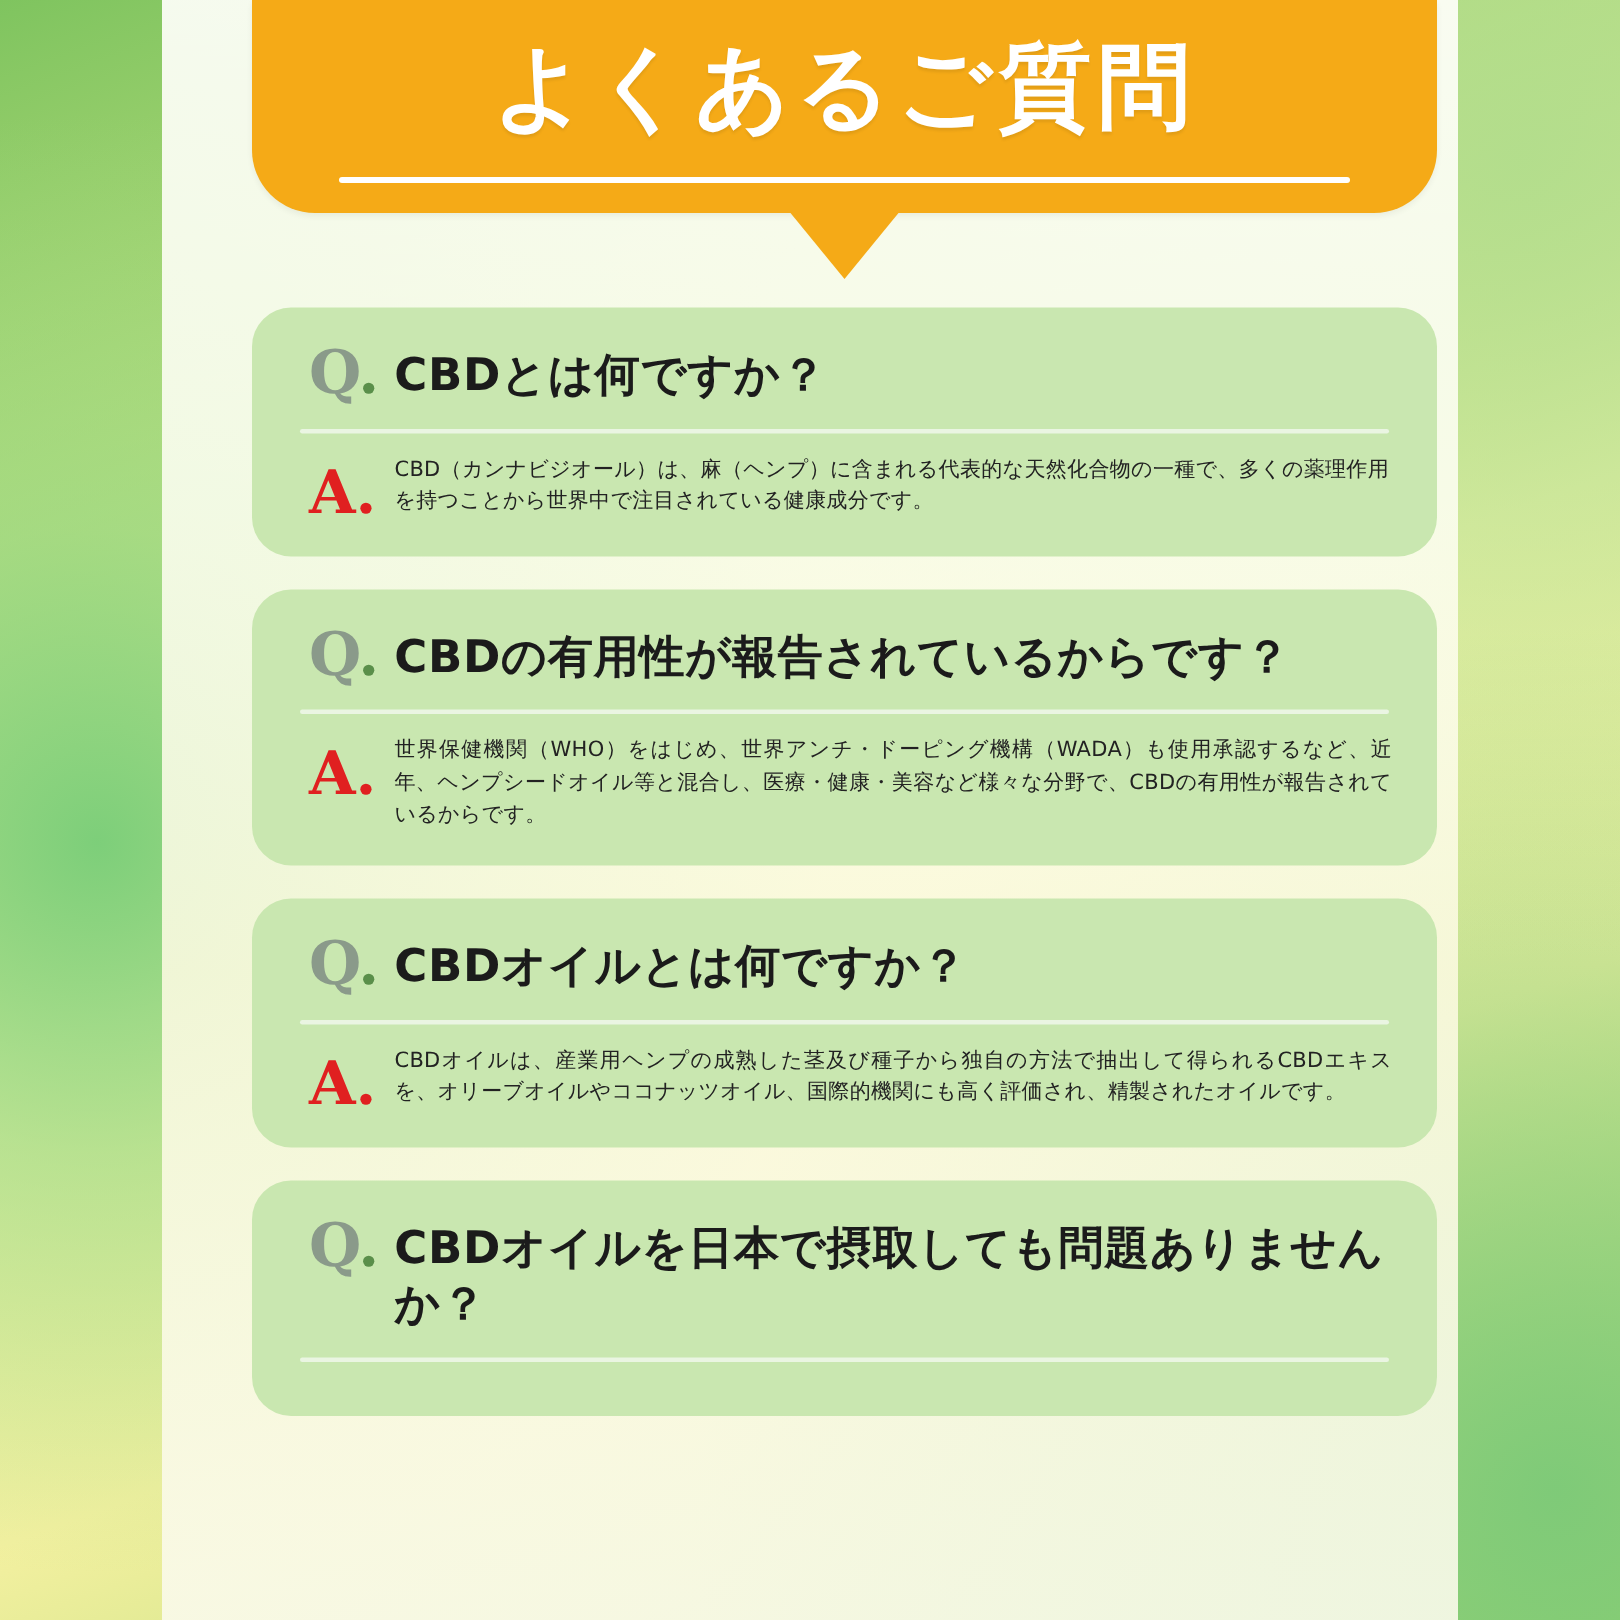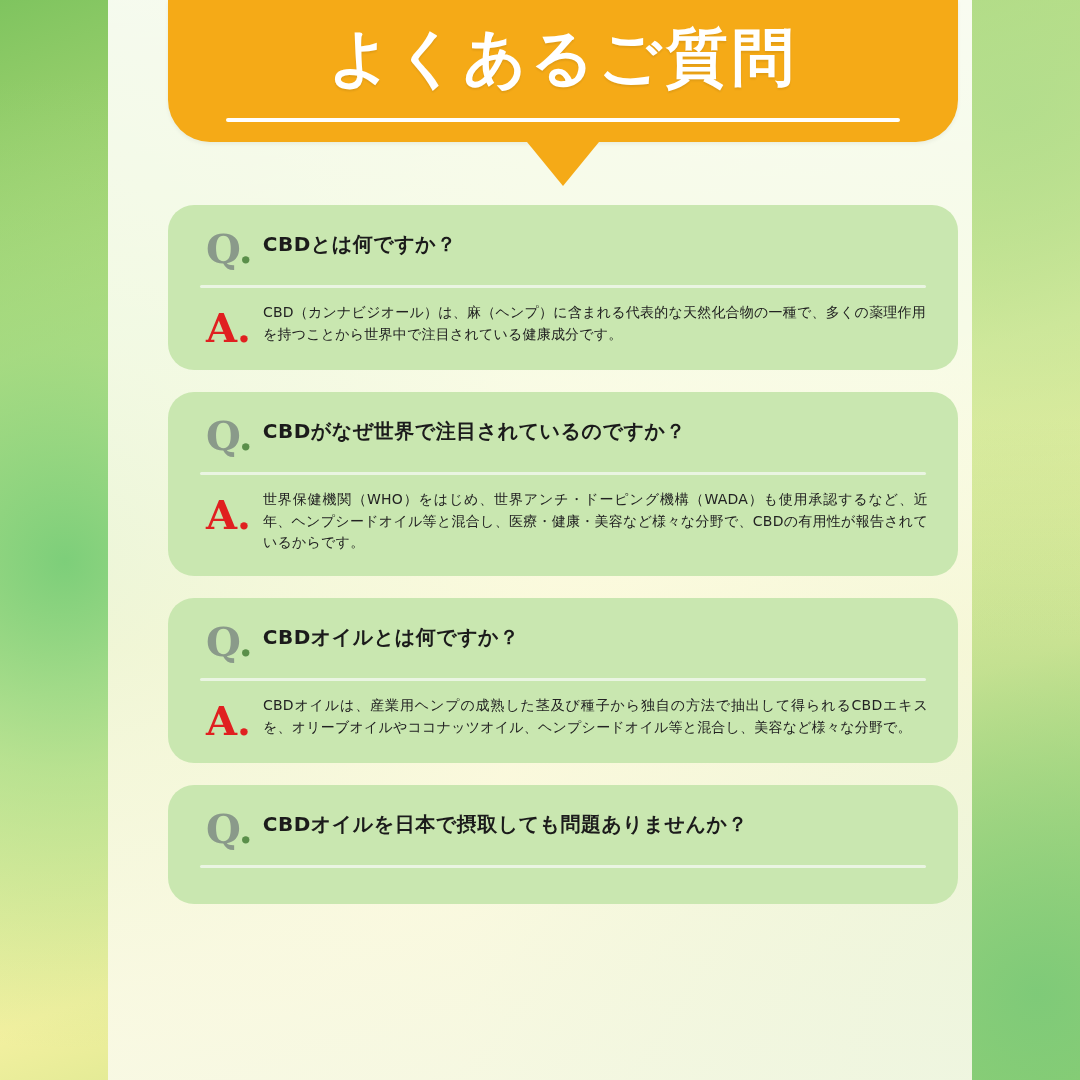--- a/index.html
+++ b/index.html
@@ -117,21 +117,21 @@
     color: #8a9a8a;
     font-size: 40px;
     font-weight: 700;
     line-height: 1;
     flex: 0 0 auto;
     font-family: "DejaVu Serif", "Liberation Serif", serif;
   }
   .q-mark .dot { color: #5a8f4a; }
   .q-text {
     color: #1b1b1b;
-    font-size: 20px;
+    font-size: 30px;
     font-weight: 700;
     line-height: 1.25;
     letter-spacing: 0.5px;
     padding-top: 3px;
   }
 
   .divider {
     height: 3px;
     background: #eaf5e2;
     border-radius: 2px;
@@ -190,38 +190,38 @@
         <div class="divider"></div>
         <div class="a-row">
           <span class="a-mark">A.</span>
           <span class="a-text">CBD（カンナビジオール）は、麻（ヘンプ）に含まれる代表的な天然化合物の一種で、多くの薬理作用を持つことから世界中で注目されている健康成分です。</span>
         </div>
       </div>
 
       <div class="faq-card card-2">
         <div class="q-row">
           <span class="q-mark">Q<span class="dot">.</span></span>
-          <span class="q-text">CBDがなぜ世界で注目されているのですか？</span>
+          <span class="q-text">CBDの有用性が報告されているからです？</span>
         </div>
         <div class="divider"></div>
         <div class="a-row">
           <span class="a-mark">A.</span>
           <span class="a-text">世界保健機関（WHO）をはじめ、世界アンチ・ドーピング機構（WADA）も使用承認するなど、近年、ヘンプシードオイル等と混合し、医療・健康・美容など様々な分野で、CBDの有用性が報告されているからです。</span>
         </div>
       </div>
 
       <div class="faq-card card-3">
         <div class="q-row">
           <span class="q-mark">Q<span class="dot">.</span></span>
           <span class="q-text">CBDオイルとは何ですか？</span>
         </div>
         <div class="divider"></div>
         <div class="a-row">
           <span class="a-mark">A.</span>
-          <span class="a-text">CBDオイルは、産業用ヘンプの成熟した茎及び種子から独自の方法で抽出して得られるCBDエキスを、オリーブオイルやココナッツオイル、ヘンプシードオイル等と混合し、美容など様々な分野で。</span>
+          <span class="a-text">CBDオイルは、産業用ヘンプの成熟した茎及び種子から独自の方法で抽出して得られるCBDエキスを、オリーブオイルやココナッツオイル、国際的機関にも高く評価され、精製されたオイルです。</span>
         </div>
       </div>
 
       <div class="faq-card card-4">
         <div class="q-row">
           <span class="q-mark">Q<span class="dot">.</span></span>
           <span class="q-text">CBDオイルを日本で摂取しても問題ありませんか？</span>
         </div>
         <div class="divider"></div>
 

